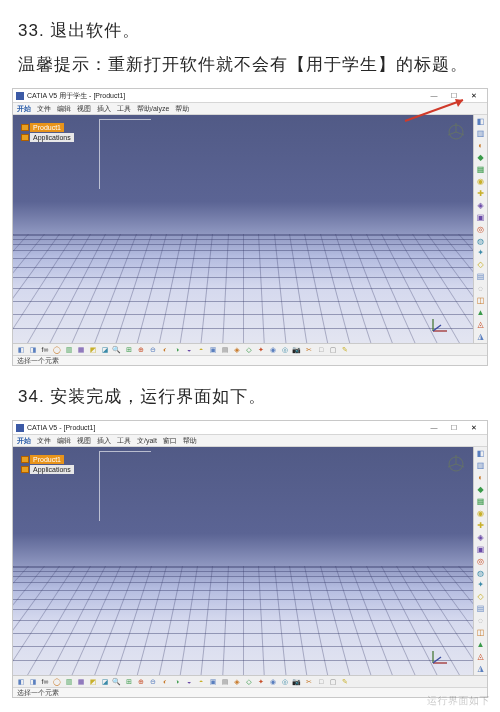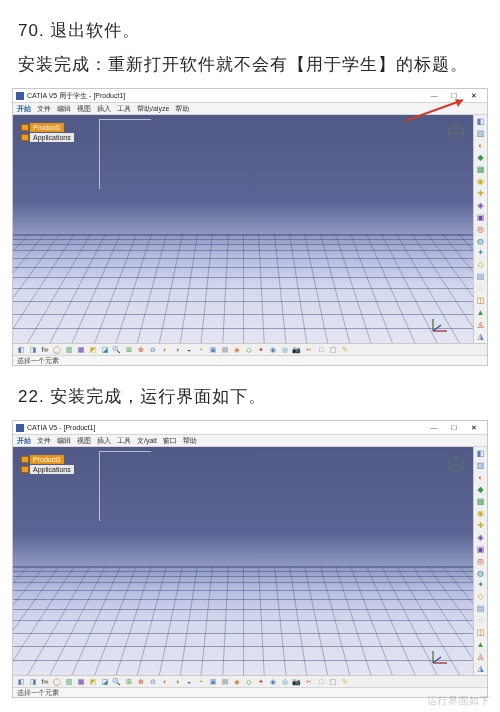--- a/index.html
+++ b/index.html
@@ -157,22 +157,22 @@
     bottom: 4px; right: 10px;
     font-size: 10px;
     color: rgba(0,0,0,0.22);
     letter-spacing: 0.5px;
   }
 </style>
 </head>
 <body>
 
 <div class="article">
-  <p class="step-text">70. 退出软件。</p>
-  <p class="step-text">安装完成：重新打开软件就不会有【用于学生】的标题。</p>
+  <p class="step-text">33. 退出软件。</p>
+  <p class="step-text">温馨提示：重新打开软件就不会有【用于学生】的标题。</p>
 </div>
 
 <div class="screenshot-wrap">
   <div class="catia-window">
     <div class="titlebar">
       <div class="title-icon"></div>
       <div class="title-text">CATIA V5 用于学生 - [Product1]</div>
       <div class="win-controls">
         <div class="win-btn">—</div>
         <div class="win-btn">☐</div>
@@ -321,21 +321,21 @@
         <div class="bt-icon" style="color: rgb(138, 138, 138);">▢</div>
         <div class="bt-icon" style="color: rgb(200, 176, 42);">✎</div>
       </div>
     <div class="statusbar">
         <span>选择一个元素</span>
       </div>
   </div>
 </div>
 
 <div class="article" style="padding-top:4px;">
-  <p class="step-text">22. 安装完成，运行界面如下。</p>
+  <p class="step-text">34. 安装完成，运行界面如下。</p>
 </div>
 
 <div class="screenshot-wrap">
   <div class="catia-window">
     <div class="titlebar">
       <div class="title-icon"></div>
       <div class="title-text">CATIA V5 - [Product1]</div>
       <div class="win-controls">
         <div class="win-btn">—</div>
         <div class="win-btn">☐</div>

